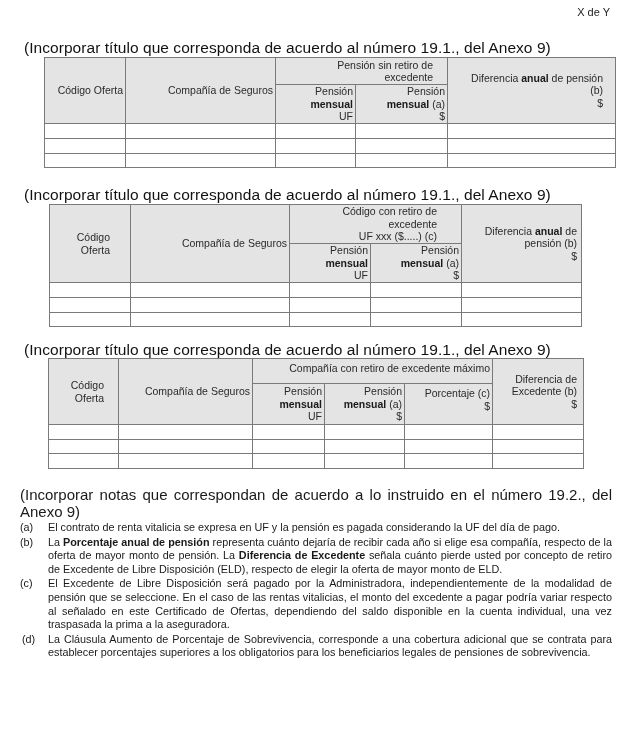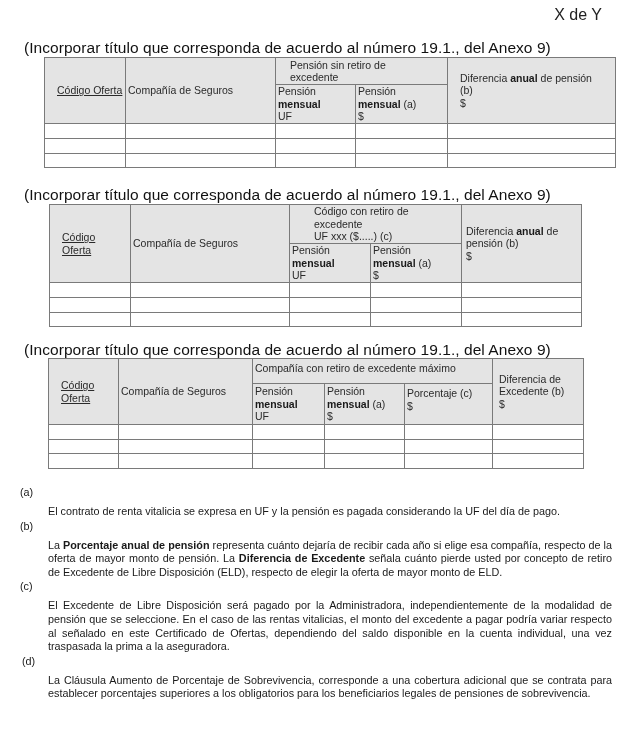--- a/index.html
+++ b/index.html
@@ -1,53 +1,53 @@
 <!DOCTYPE html>
 <html><head>
 <meta charset="utf-8">
 <style>
   html, body { margin: 0; padding: 0; background: #ffffff; }
   body {
     width: 630px; height: 730px; position: relative; overflow: hidden;
     font-family: "Liberation Sans", "DejaVu Sans", sans-serif; color: #1a1a1a;
   }
   .page-num {
-    position: absolute; right: 28px; top: 6px;
-    font-size: 16px; color: #222;
+    position: absolute; right: 20px; top: 6px;
+    font-size: 11px; color: #222;
   }
   .sec-title {
     position: absolute; font-size: 15.5px; white-space: nowrap; color: #111;
     letter-spacing: 0.05px;
     text-align: right;
   }
   table.grid {
     position: absolute; border-collapse: collapse; table-layout: fixed;
     font-size: 10.5px; color: #2a2a2a;
   }
   table.grid td, table.grid th {
     border: 1.5px solid #7a7a7a; padding: 0 2px; font-weight: normal;
     line-height: 12.5px; vertical-align: middle;
   }
-  table.grid th { background: #e4e4e4; text-align: left; }
-  table.grid th.left { text-align: left; padding-left: 12px; text-decoration: underline; }
+  table.grid th { background: #e4e4e4; text-align: right; }
+  table.grid th.left { text-align: right; padding-left: 4px; }
   table.grid td { background: #ffffff; }
   table.grid b { font-weight: bold; color: #1a1a1a; }
   .notes {
     position: absolute; left: 20px; top: 486px; width: 592px;
     color: #1a1a1a;
   }
   .notes-title {
     font-size: 15px; line-height: 17px; text-align: justify; margin-bottom: 1px;
     text-align-last: left;
   }
   .note {
     display: flex; font-size: 10.8px; line-height: 13.6px; margin-bottom: 1px;
   }
   .note .lbl { flex: 0 0 28px; }
-  .note .txt { flex: 1; text-align: justify; margin-top: 19px; }
+  .note .txt { flex: 1; text-align: justify; }
   .note.d .lbl { flex: 0 0 26px; padding-left: 2px; }
 </style>
 </head>
 <body>
 
 <div class="page-num">X de Y</div>
 
 <div class="sec-title" style="left:24px; top:39px;">(Incorporar título que corresponda de acuerdo al número 19.1., del Anexo 9)</div>
 <table class="grid" style="left:44px; top:57px; width:571px;">
   <colgroup>
@@ -201,20 +201,21 @@
         <td></td>
         <td></td>
         <td></td>
         <td></td>
         <td></td>
       </tr>
 </tbody>
   </table>
 
 <div class="notes">
+  <div class="notes-title">(Incorporar notas que correspondan de acuerdo a lo instruido en el número 19.2., del Anexo 9)</div>
 
   <div class="note">
     <span class="lbl">(a)</span>
     <span class="txt">El contrato de renta vitalicia se expresa en UF y la pensión es pagada considerando la UF del día de pago.</span>
   </div>
 
   <div class="note">
     <span class="lbl">(b)</span>
     <span class="txt"><span>La </span><b>Porcentaje anual de pensión</b><span> representa cuánto dejaría de recibir cada año si elige esa compañía, respecto de la oferta de mayor monto de pensión. La </span><b>Diferencia de Excedente</b><span> señala cuánto pierde usted por concepto de retiro de Excedente de Libre Disposición (ELD), respecto de elegir la oferta de mayor monto de ELD.</span></span>
   </div>

